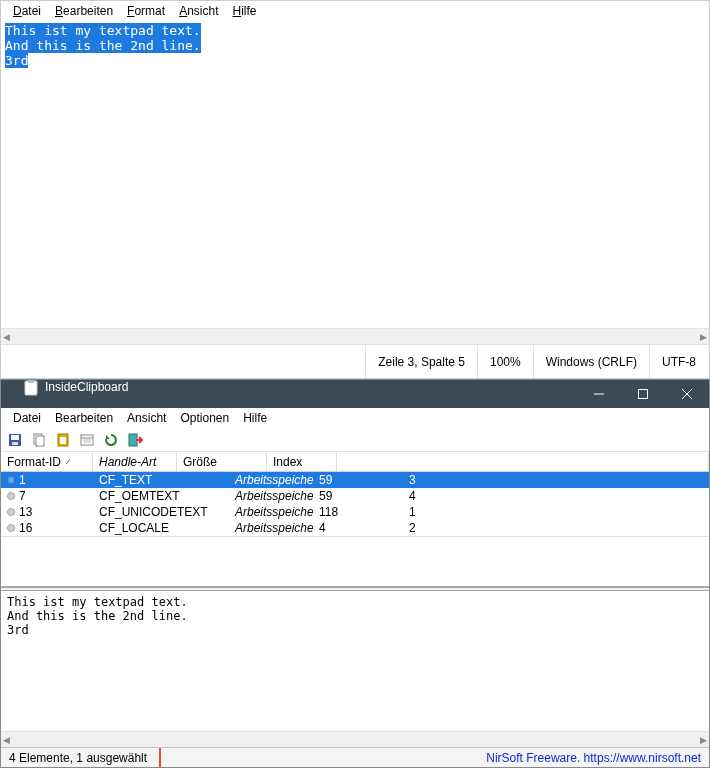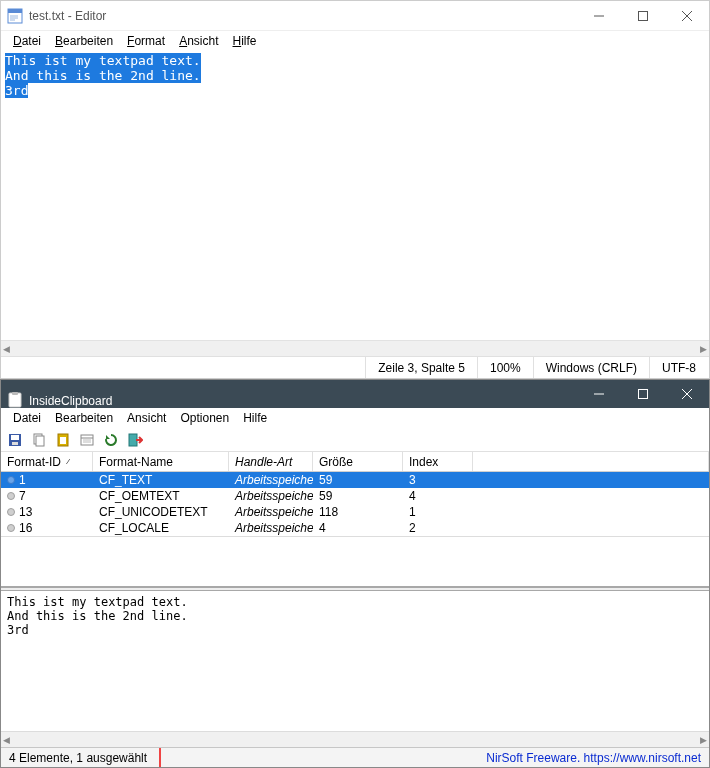--- a/index.html
+++ b/index.html
@@ -38,30 +38,30 @@
   }
   .editor-text .sel {
     background: #1e7adf; color: #fff; display:inline;
   }
   .editor-scroll-x {
     height: 16px; background:#f0f0f0; border-top:1px solid #e2e2e2;
     display:flex; justify-content:space-between; padding:0 2px; align-items:center;
     color:#888;
   }
   .editor-status {
-    height: 22px; display:flex; align-items:center; font-size:12px;
+    height: 34px; display:flex; align-items:center; font-size:12px;
     border-top:1px solid #e0e0e0;
   }
   .editor-status .spacer { flex:1; }
   .editor-status .cell { padding: 0 12px; border-left:1px solid #e0e0e0; height:100%; display:flex; align-items:center;}
   
   .ic-window { flex:1; display:flex; flex-direction:column; border:1px solid #888; }
   .ic-titlebar {
     height: 28px; background:#3b4a55; color:#fff;
-    display:flex; align-items:flex-end; padding-left:6px; font-size:12px;
+    display:flex; align-items:flex-start; padding-left:22px; font-size:12px;
   }
   .ic-titlebar .app-icon { width:16px; height:16px; margin-right:6px;}
   .ic-titlebar .title { flex:1; }
   .ic-titlebar .win-btn { color:#fff; height:28px;}
   .ic-menubar {
     height: 20px; display:flex; align-items:center; gap:2px;
     padding-left:6px; background:#fff; font-size:12px;
   }
   .ic-menubar .menu-item { padding:2px 6px;}
   .ic-toolbar {
@@ -103,46 +103,20 @@
   }
   .ic-status .seg { padding:0 8px; border-right:2px solid #ef4444; height:100%; display:flex; align-items:center;}
   .ic-status .owner { background:#fdf56e; }
   .ic-status .link { color:#0a2bd1; margin-left:auto; padding:0 8px;}
   .tri { font-size:9px; }
 </style>
 </head>
 <body>
 
 <div class="editor-window">
-  <div class="titlebar">
-    <svg class="app-icon" viewBox="0 0 16 16">
-        <rect x="1" y="1" width="14" height="14" fill="#fff" stroke="#5a8bd6"></rect>
-        <rect x="1" y="1" width="14" height="4" fill="#5a8bd6"></rect>
-        <line x1="3" y1="8" x2="11" y2="8" stroke="#9cb8e0"></line>
-        <line x1="3" y1="10" x2="11" y2="10" stroke="#9cb8e0"></line>
-        <line x1="3" y1="12" x2="8" y2="12" stroke="#9cb8e0"></line>
-      </svg>
-    <span class="title">test.txt - Editor</span>
-    <div class="win-btn">
-        <svg viewBox="0 0 10 10">
-          <line x1="0" y1="5" x2="10" y2="5" stroke="#555"></line>
-        </svg>
-      </div>
-    <div class="win-btn">
-        <svg viewBox="0 0 10 10">
-          <rect x="0.5" y="0.5" width="9" height="9" fill="none" stroke="#555"></rect>
-        </svg>
-      </div>
-    <div class="win-btn">
-        <svg viewBox="0 0 10 10">
-          <line x1="0" y1="0" x2="10" y2="10" stroke="#555"></line>
-          <line x1="10" y1="0" x2="0" y2="10" stroke="#555"></line>
-        </svg>
-      </div>
-  </div>
   <div class="menubar">
     <span class="menu-item"><span class="u">D</span><span>atei</span></span>
     <span class="menu-item"><span class="u">B</span><span>earbeiten</span></span>
     <span class="menu-item"><span class="u">F</span><span>ormat</span></span>
     <span class="menu-item"><span class="u">A</span><span>nsicht</span></span>
     <span class="menu-item"><span class="u">H</span><span>ilfe</span></span>
   </div>
   <div class="editor-text" id="editor-text">
       <div><span class="sel">This ist my textpad text.</span></div>
       <div><span class="sel">And this is the 2nd line.</span></div>
@@ -229,21 +203,20 @@
     <span class="tbtn">
         <svg width="16" height="16" viewBox="0 0 16 16">
           <rect x="2" y="2" width="8" height="12" fill="#4aa" stroke="#277"></rect>
           <path d="M9 8 L15 8 M12 5 L15 8 L12 11" fill="none" stroke="#d33" stroke-width="2"></path>
         </svg>
       </span>
   </div>
   <div class="ic-table">
     <div class="ic-thead">
       <div class="th col-id"><span>Format-ID</span>&nbsp;&nbsp;<span style="font-size:8px">⁄</span></div>
-      <div class="th col-name">Format-Name</div>
       <div class="th col-handle">Handle-Art</div>
       <div class="th col-size">Größe</div>
       <div class="th col-index">Index</div>
       <div class="th col-rest"></div>
     </div>
     <div class="ic-tbody" id="ic-tbody">
         <div class="ic-row sel">
           <div class="td col-id"><span class="bullet"></span><span>1</span></div>
           <div class="td col-name">CF_TEXT</div>
           <div class="td col-handle">Arbeitsspeicher</div>

